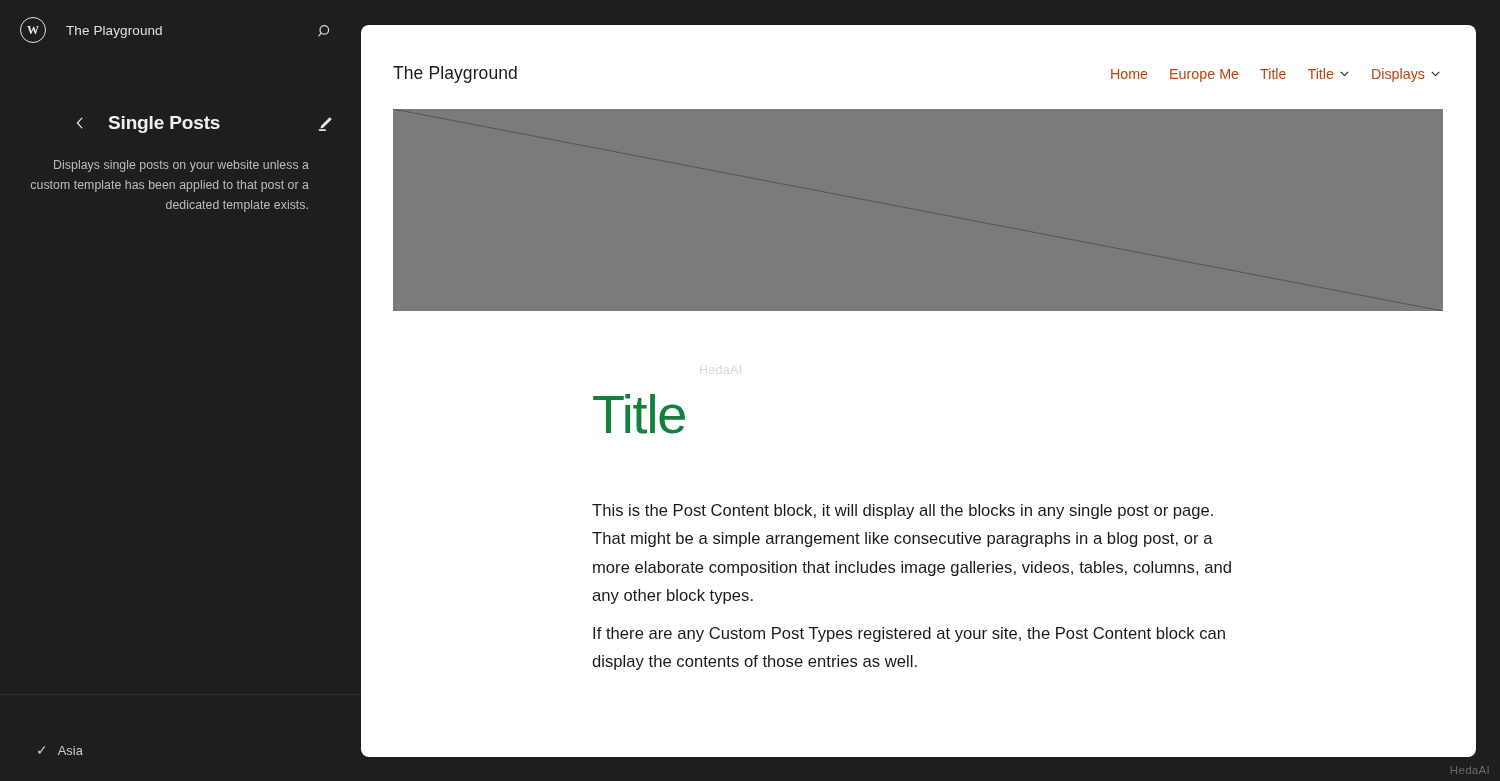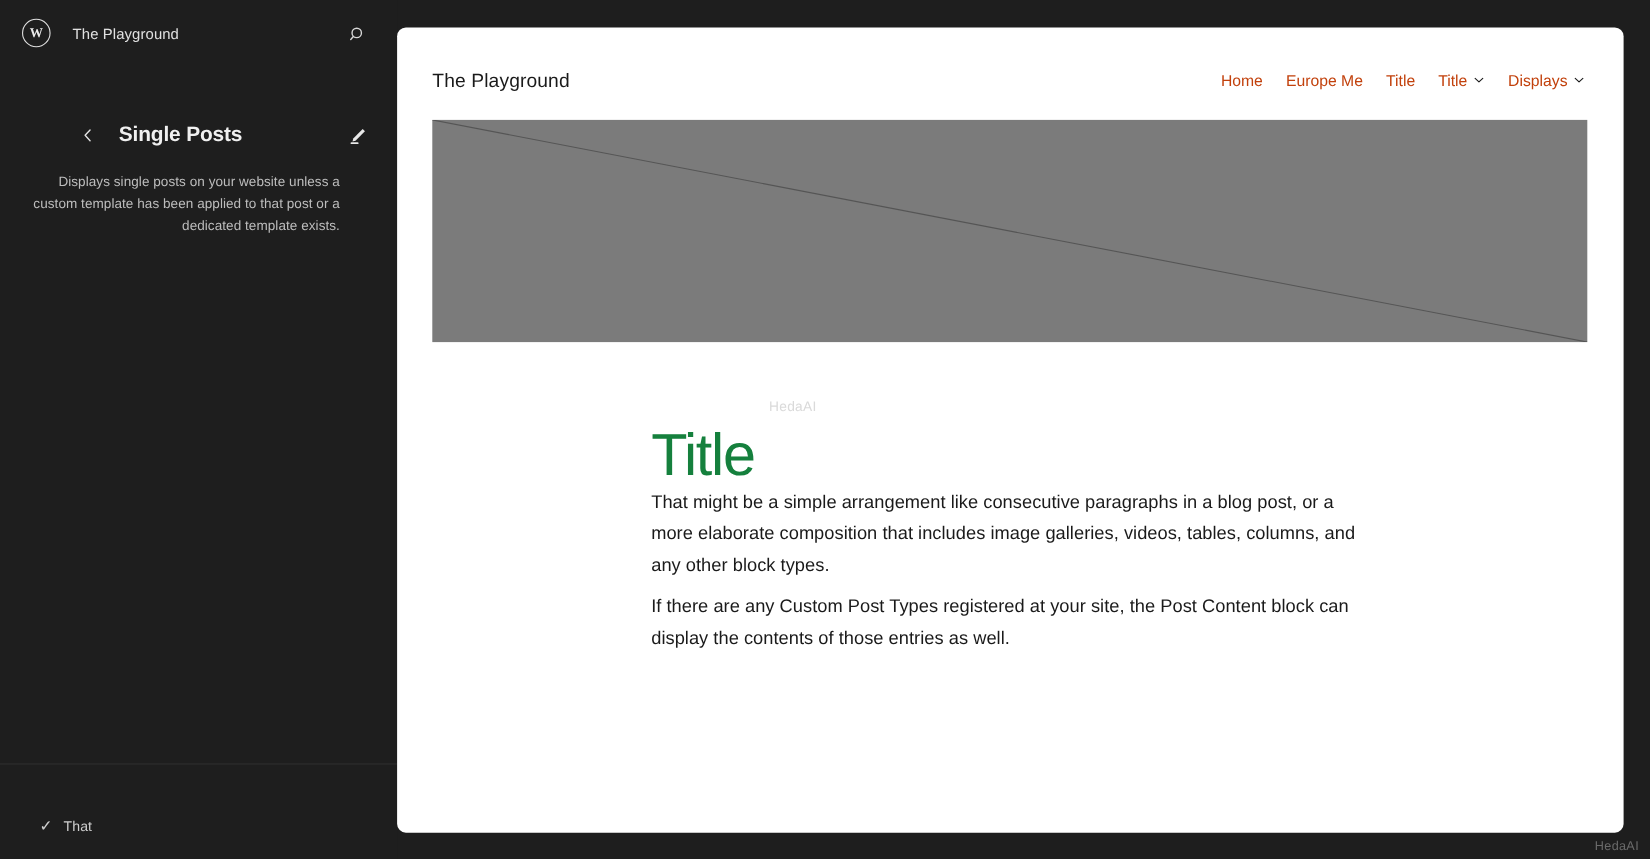--- a/index.html
+++ b/index.html
@@ -182,21 +182,21 @@
           <line x1="4.4" y1="20.4" x2="11.6" y2="20.4" stroke-width="2"></line>
         </svg>
       </div>
     </div>
 
     <p class="tpl-desc">Displays single posts on your website unless a custom template has been applied to that post or a dedicated template exists.</p>
 
     <div class="sb-footer">
       <div class="saved-row">
         <span class="saved-check">✓</span>
-        <span class="saved-label">That</span>
+        <span class="saved-label">Asia</span>
       </div>
     </div>
 
   </div>
 
   <div id="canvas">
 
     <div class="site-header">
       <div class="site-title">The Playground</div>
       <nav class="site-nav">
@@ -230,20 +230,21 @@
 
     <div class="feature-img">
       <svg viewBox="0 0 1050 202" preserveAspectRatio="none" aria-hidden="true">
         <line x1="0" y1="0" x2="1050" y2="202" stroke="#555" stroke-width="1"></line>
       </svg>
     </div>
 
     <div class="post-body">
       <div class="post-watermark">HedaAI</div>
       <h1 class="post-title">Title</h1>
+      <p class="post-p first">This is the Post Content block, it will display all the blocks in any single post or page.</p>
       <p class="post-p mid">That might be a simple arrangement like consecutive paragraphs in a blog post, or a more elaborate composition that includes image galleries, videos, tables, columns, and any other block types.</p>
       <p class="post-p last">If there are any Custom Post Types registered at your site, the Post Content block can display the contents of those entries as well.</p>
     </div>
 
   </div>
 
   <div class="corner-watermark">HedaAI</div>
 
 </div>
 

